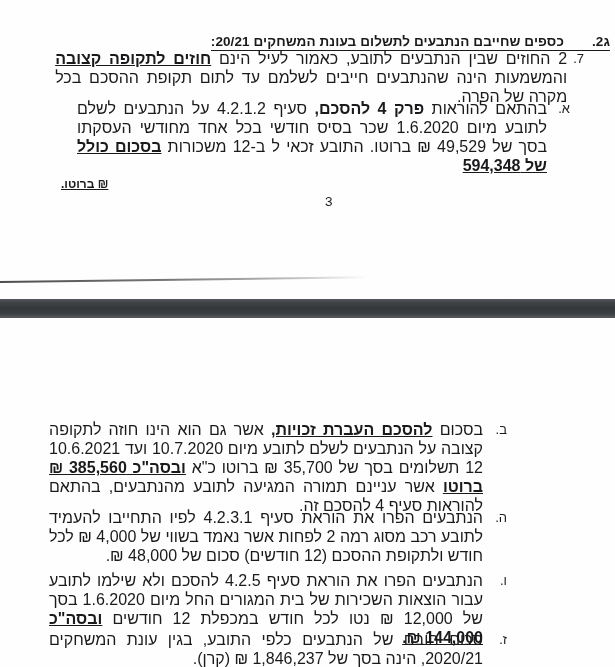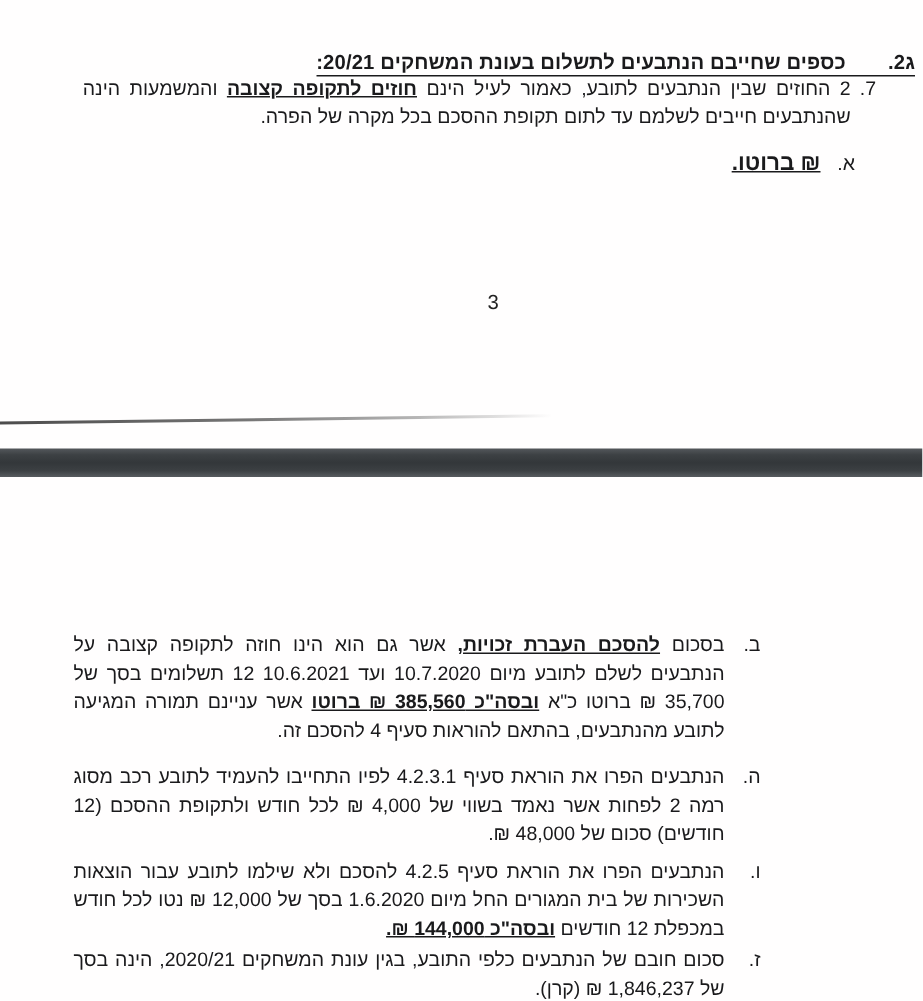--- a/index.html
+++ b/index.html
@@ -20,39 +20,39 @@
     font-size: 13.5px; font-weight: bold; white-space: nowrap;
     border-bottom: 1.5px solid #1a1a1c; padding-bottom: 1px;
     letter-spacing: 0.1px;
     margin-top: 12px;
   }
   .doc-heading .hgap { display: inline-block; width: 28px; }
 
   .item-row { position: absolute; display: flex; align-items: flex-start; }
   .marker { flex: 0 0 auto; font-size: 13px; line-height: 19px; white-space: nowrap; }
   .ptext {
-    font-size: 13px; line-height: 19px;
+    font-size: 16px; line-height: 19px;
     text-align: justify;
     margin-left: 12px;
   }
   .b  { font-weight: bold; }
   .bu { font-weight: bold; text-decoration: underline; }
 
   
   .item10 { top: 49px; right: 31px; width: 552px; }
   .item10 .marker { margin-left: 6px; }
   .item10 .ptext { width: 512px; }
 
   .itemA { top: 99px; right: 45px; width: 500px; }
   .itemA .marker { margin-left: 9px; width: 14px; }
   .itemA .textwrap { width: 470px; }
   .itemA .ptext { width: 470px; }
   .last-line {
-    font-size: 15px; line-height: 19px;
-    text-align: right; margin-left: -16px;
+    font-size: 12px; line-height: 19px;
+    text-align: left; margin-left: -16px;
     font-weight: bold; text-decoration: underline;
   }
 
   .page-number {
     position: absolute; top: 194px; left: 325px;
     font-size: 13.5px; color: #222;
   }
 
   .scan-line {
     position: absolute; top: 281px; left: 0;
@@ -89,20 +89,21 @@
   </div>
 
   <div class="item-row item10">
     <div class="marker">7.</div>
     <div class="ptext"><span>2 החוזים שבין הנתבעים לתובע, כאמור לעיל הינם </span><span class="bu">חוזים לתקופה קצובה</span><span> והמשמעות הינה שהנתבעים חייבים לשלמם עד לתום תקופת ההסכם בכל מקרה של הפרה.</span></div>
   </div>
 
   <div class="item-row itemA">
     <div class="marker">א.</div>
     <div class="textwrap">
+      <div class="ptext"><span>בהתאם להוראות </span><span class="b">פרק 4 להסכם,</span><span> סעיף 4.2.1.2 על הנתבעים לשלם לתובע מיום 1.6.2020 שכר בסיס חודשי בכל אחד מחודשי העסקתו בסך של 49,529 ₪ ברוטו. התובע זכאי ל ב-12 משכורות </span><span class="bu">בסכום כולל של 594,348</span></div>
       <div class="last-line">₪ ברוטו.</div>
     </div>
   </div>
 
   <div class="page-number">3</div>
 
   <div class="scan-line"></div>
 </div>
 
 <div class="separator"></div>

